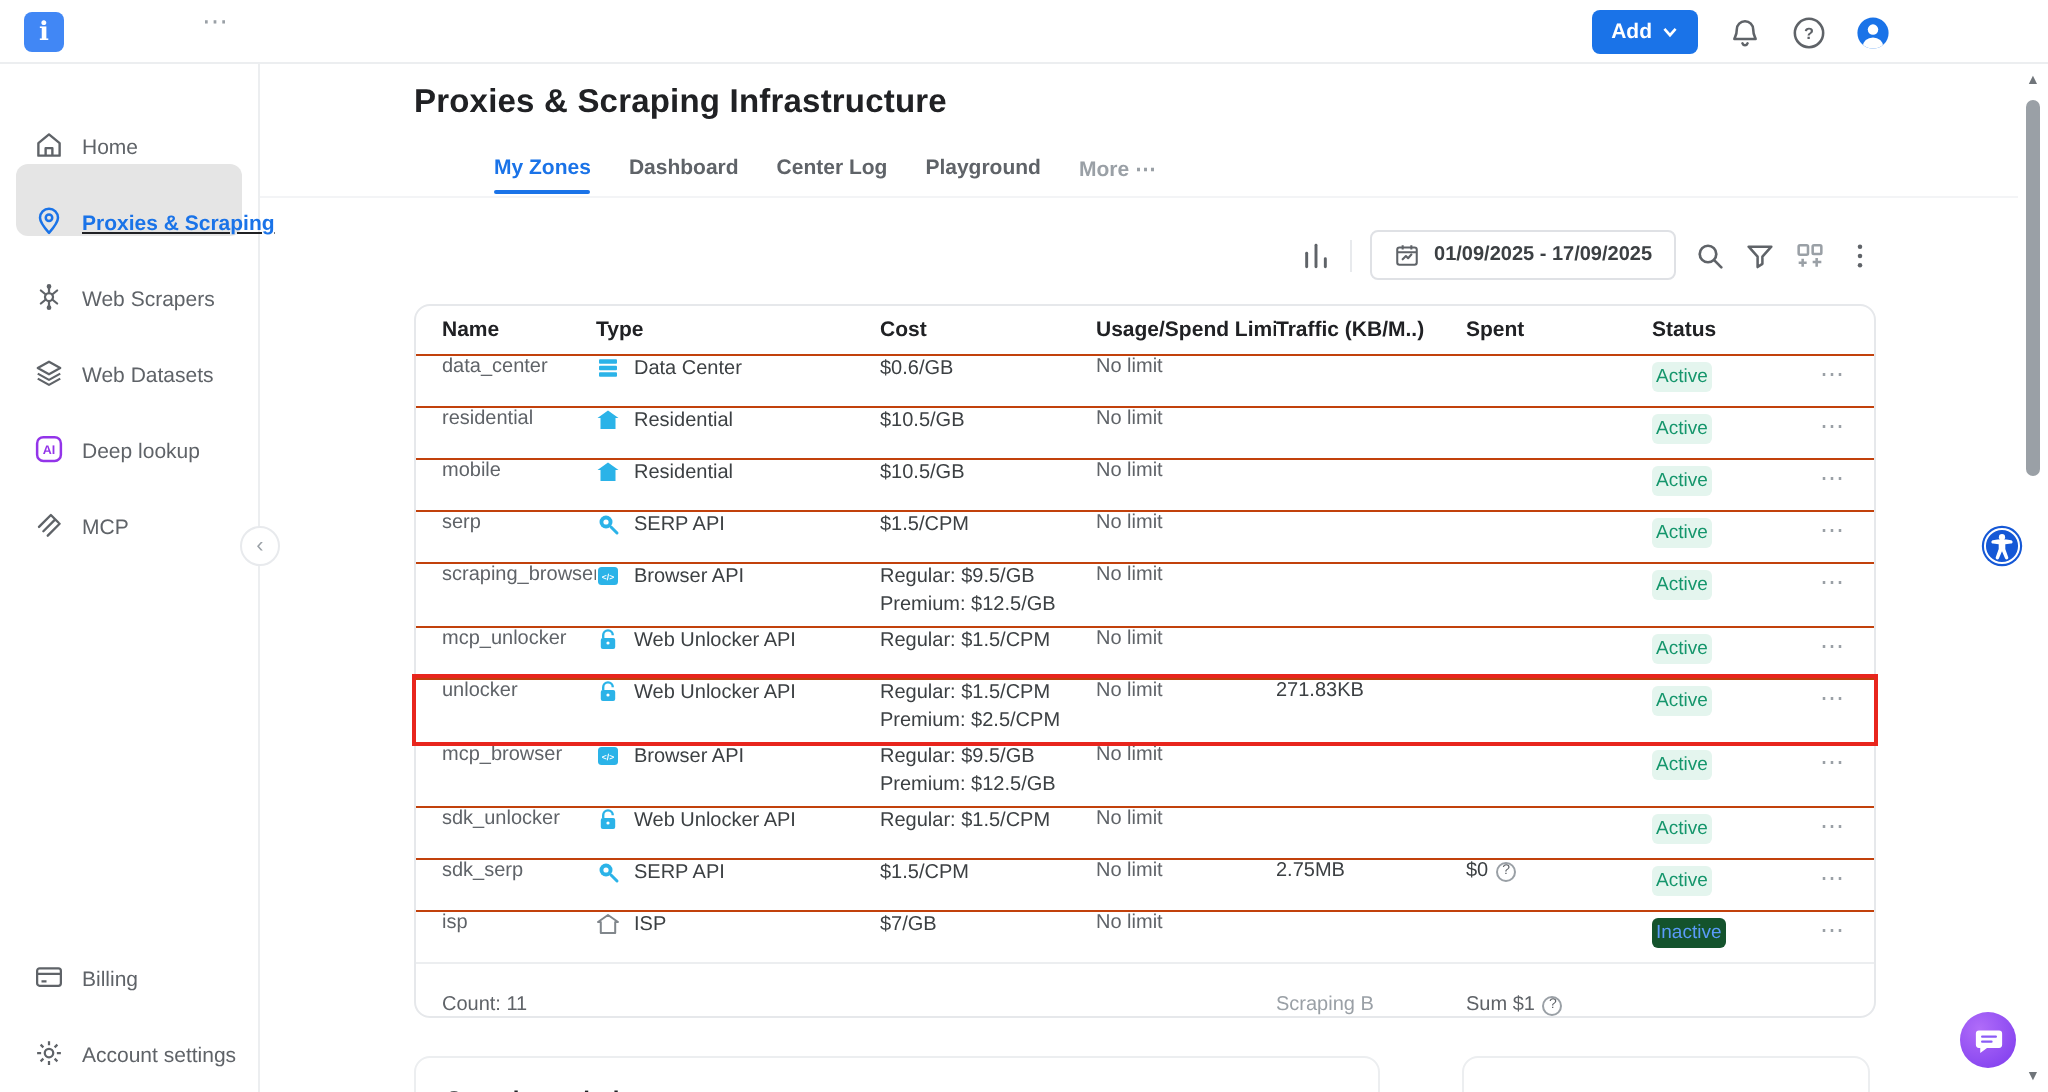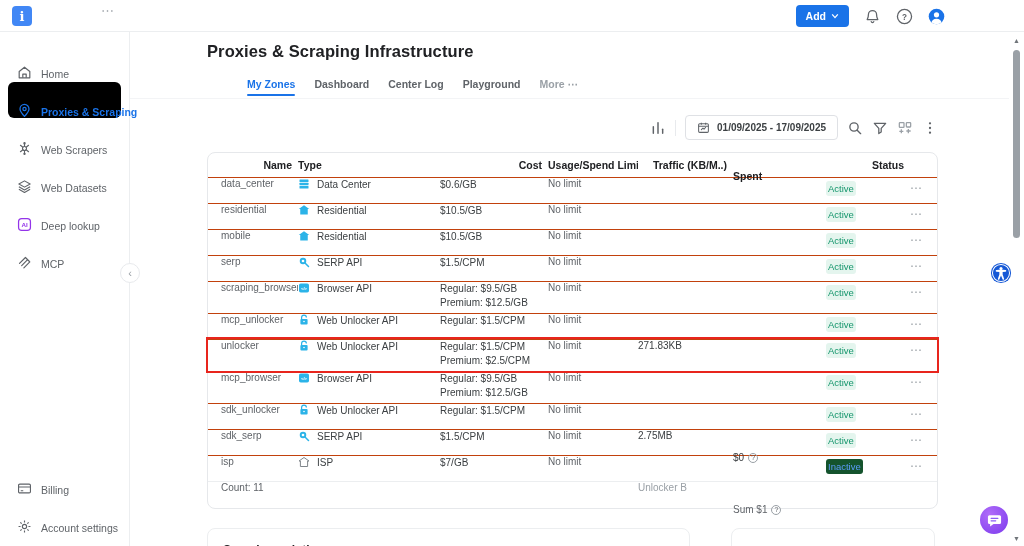--- a/index.html
+++ b/index.html
@@ -22,21 +22,21 @@
     gap:5px; cursor:pointer; font-family:inherit; }
   .tb-icon { width:17px; height:17px; display:flex; cursor:pointer; }
   .tb-icon svg { width:100%; height:100%; }
 
   
   .sidebar { position:absolute; left:0; top:0; bottom:0; width:130px; background:#fff;
     border-right:1px solid #eceef0; z-index:4; }
   .side-nav { position:absolute; top:44px; left:0; right:0; }
   .side-item { height:36px; margin:0 8px 2px 8px; border-radius:6px; display:flex;
     align-items:flex-end; gap:9px; padding-left:9px; cursor:pointer; }
-  .side-item.active { background:#000000; }
+  .side-item.active { background:#e5e5e5;text-decoration:underline; }
   .side-item .side-label { font-size:10.5px; color:#5f6368; white-space:nowrap; }
   .side-item.active .side-label { color:#1a73e8; font-weight:700; }
   .side-icon { width:15px; height:15px; flex:0 0 15px; display:flex; }
   .side-icon svg { width:100%; height:100%; }
   .side-foot { position:absolute; bottom:10px; left:0; right:0; }
   .collapse-btn { position:absolute; left:120px; top:263px; width:20px; height:20px;
     border-radius:50%; background:#fff; border:1px solid #e8eaed; z-index:7; display:flex;
     align-items:center; justify-content:center; color:#9aa0a6; font-size:11px; cursor:pointer; }
 
   
@@ -63,31 +63,31 @@
   .date-text { font-size:10px; font-weight:700; color:#3c4043; white-space:nowrap; }
 
   
   .panel { position:absolute; left:77px; top:120px; width:731px; border:1px solid #e6e8eb;
     border-radius:8px; background:#fff; }
   .thead { display:flex; align-items:center; height:24px; }
   .trow { display:flex; align-items:flex-start; height:26px; border-top:1px solid #c2410c;
     cursor:pointer; background:#fff; }
   .trow.tall { height:32px; }
   .trow.highlighted { position:relative; z-index:2; box-shadow:0 0 0 2px #e8251d; }
-  .tfoot { display:flex; align-items:flex-start; height:27px; border-top:1px solid #eceef0; }
+  .tfoot { display:flex; align-items:flex-end; height:27px; border-top:1px solid #eceef0; }
   .c { flex:none; padding-right:6px; overflow:hidden; white-space:nowrap; }
   .c0 { width:90px; padding-left:13px; }
   .c1 { width:142px; display:flex; align-items:center; gap:7px; }
   .c2 { width:108px; }
   .c3 { width:90px; }
   .c4 { width:95px; }
-  .c5 { width:93px; display:flex; align-items:center;margin-top:22px; }
+  .c5 { width:93px; display:flex; align-items:center; }
   .c6 { width:84px; }
   .c7 { flex:1 1 auto; text-align:left; }
-  .thead .c { font-size:10.5px; font-weight:700; color:#202124;text-align:right; }
+  .thead .c { font-size:10.5px; font-weight:700; color:#202124; }
   .cell-name { font-size:10px; color:#5f6368; }
   .cell-type { font-size:10px; color:#3c4043; }
   .type-ic { width:12px; height:12px; flex:0 0 12px; display:flex; }
   .type-ic svg { width:100%; height:100%; }
   .cell-cost { font-size:10px; color:#3c4043; line-height:1.4; }
   .cell-limit { font-size:10px; color:#5f6368; }
   .cell-traffic { font-size:10px; color:#3c4043; }
   .dashed { border-bottom:1px dashed #aab0b6; padding-bottom:1px; }
   .cell-spent { font-size:10px; color:#3c4043; }
   .badge { display:inline-block; font-size:9.5px; padding:2px 2px; border-radius:3px; }
@@ -543,21 +543,21 @@
             <div class="c c5 cell-spent"></div>
             <div class="c c6"><span class="badge st-inactive">Inactive</span></div>
             <div class="c c7"><span class="row-dots">⋯</span></div>
           </div>
         </div>
       <div class="tfoot">
         <div class="c c0 foot-count">Count: 11</div>
         <div class="c c1"></div>
         <div class="c c2"></div>
         <div class="c c3"></div>
-        <div class="c c4 foot-traffic">Unlocker B</div>
+        <div class="c c4 foot-traffic">Scraping B</div>
         <div class="c c5 foot-spent">
           <span>Sum $1</span>
           <span class="qmark">?</span>
         </div>
         <div class="c c6"></div>
         <div class="c c7"></div>
       </div>
     </div>
 
     <div class="card left">

